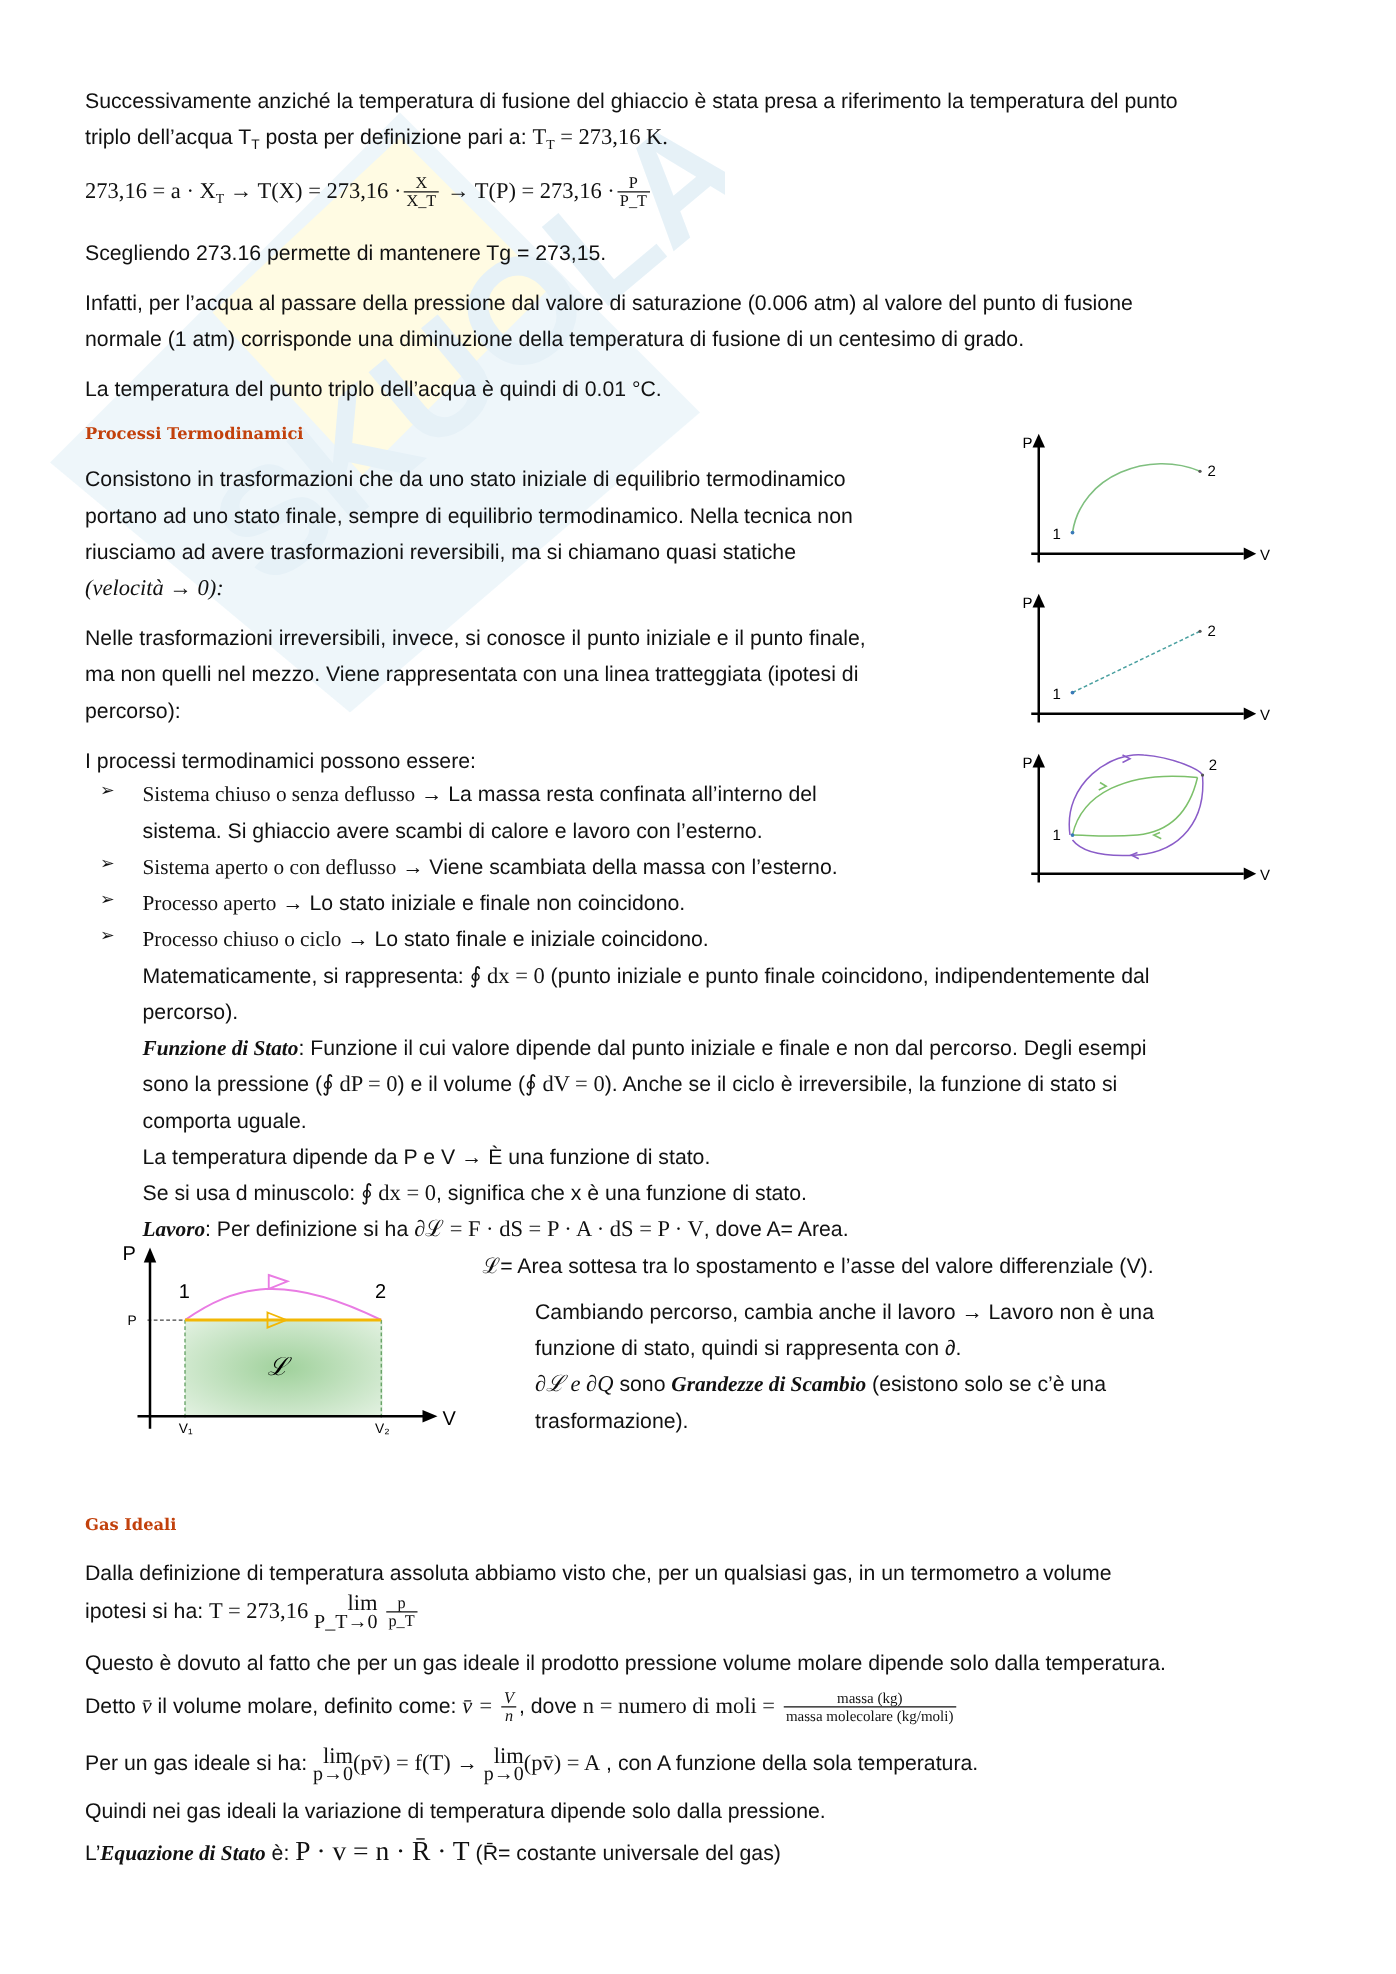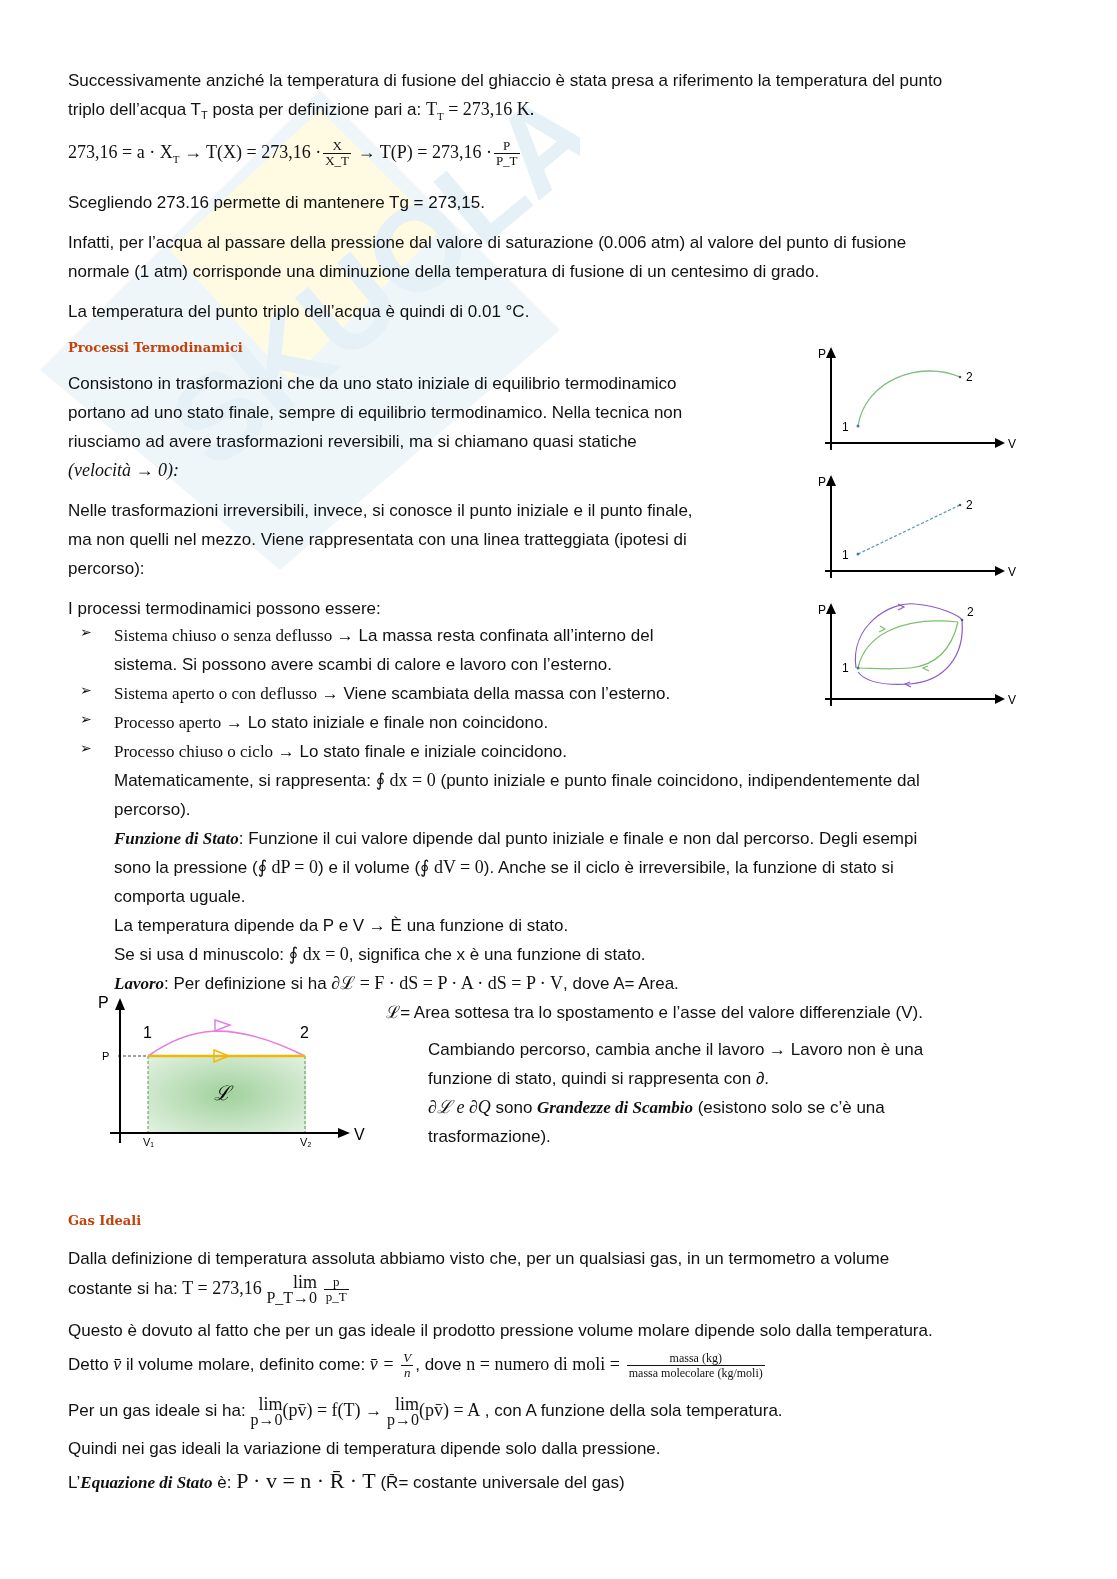--- a/index.html
+++ b/index.html
@@ -61,21 +61,21 @@
 <div class="p math ital" style="top:456px">(velocità  → 0):</div>
 
 <div class="p" style="top:496px">Nelle trasformazioni irreversibili, invece, si conosce il punto iniziale e il punto finale,</div>
 <div class="p" style="top:525px">ma non quelli nel mezzo. Viene rappresentata con una linea tratteggiata (ipotesi di</div>
 <div class="p" style="top:554px">percorso):</div>
 
 <div class="p" style="top:594px">I processi termodinamici possono essere:</div>
 
 <div class="bullet" style="top:624px">➢</div>
 <div class="p" style="top:621px; left:114px"><span class="serif">Sistema chiuso o senza deflusso</span><span> → </span><span>La massa resta confinata all’interno del</span></div>
-<div class="p" style="top:650px; left:114px">sistema. Si possono avere scambi di calore e lavoro con l’esterno.</div>
+<div class="p" style="top:650px; left:114px">sistema. Si ghiaccio avere scambi di calore e lavoro con l’esterno.</div>
 
 <div class="bullet" style="top:682px">➢</div>
 <div class="p" style="top:679px; left:114px"><span class="serif">Sistema aperto o con deflusso</span><span> → </span><span>Viene scambiata della massa con l’esterno.</span></div>
 
 <div class="bullet" style="top:711px">➢</div>
 <div class="p" style="top:708px; left:114px"><span class="serif">Processo aperto</span><span> → </span><span>Lo stato iniziale e finale non coincidono.</span></div>
 
 <div class="bullet" style="top:740px">➢</div>
 <div class="p" style="top:737px; left:114px"><span class="serif">Processo chiuso o ciclo</span><span> → </span><span>Lo stato finale e iniziale coincidono.</span></div>
 
@@ -169,21 +169,21 @@
   <path d="M60,68 C100,40 140,30 217,68" fill="none" stroke="#e97ce3" stroke-width="1.6"></path>
   <polygon points="127,32 142,37 127,43" fill="none" stroke="#e97ce3" stroke-width="1.5"></polygon>
   <line x1="60" y1="68" x2="217" y2="68" stroke="#f2b705" stroke-width="2.5"></line>
   <polygon points="126,62 141,68 126,74" fill="none" stroke="#f2b705" stroke-width="1.5"></polygon>
   <text x="126" y="112" font-size="20" font-style="italic" font-family="Liberation Serif, serif">ℒ</text>
 </svg>
 
 <h2 style="top:1213px">Gas Ideali</h2>
 <div class="p" style="top:1244px">Dalla definizione di temperatura assoluta abbiamo visto che, per un qualsiasi gas, in un termometro a volume</div>
 <div class="p" style="top:1274px">
-  <span>costante si ha: </span><span class="math">T = 273,16</span>
+  <span>ipotesi si ha: </span><span class="math">T = 273,16</span>
   <span class="lim"><span class="l">lim</span><span class="s">P_T→0</span></span>
   <span class="frac"><span class="num">p</span><span class="den">p_T</span></span>
 </div>
 <div class="p" style="top:1316px">Questo è dovuto al fatto che per un gas ideale il prodotto pressione volume molare dipende solo dalla temperatura.</div>
 <div class="p" style="top:1350px">
   <span>Detto </span><span class="math ital">v̄</span><span> il volume molare, definito come: </span><span class="math ital">v̄ =</span>
   <span class="frac ital"><span class="num">V</span><span class="den">n</span></span><span>, dove </span><span class="math">n = numero di moli =</span>
   <span class="frac" style="font-size:12px"><span class="num">massa (kg)</span><span class="den">massa molecolare (kg/moli)</span></span>
 </div>
 <div class="p" style="top:1396px">

